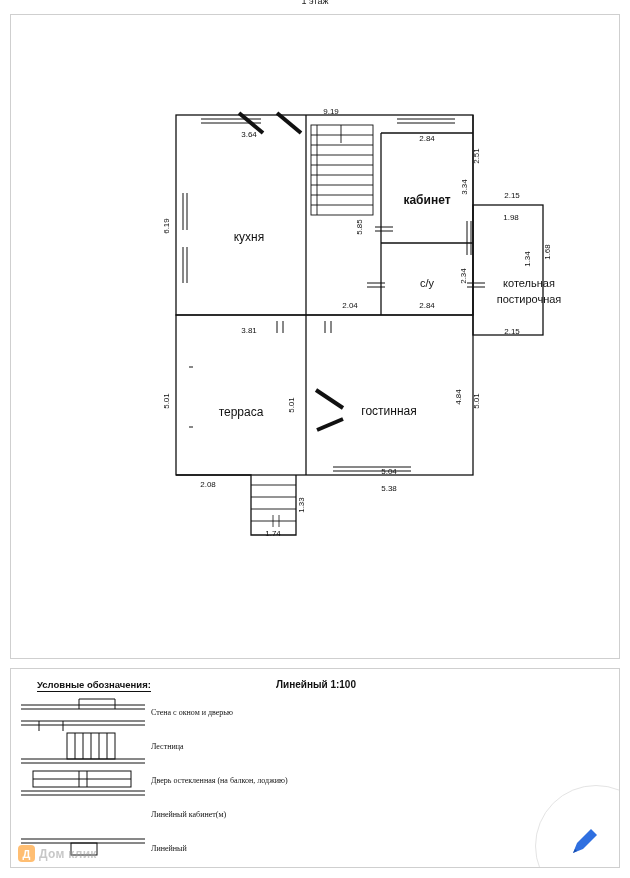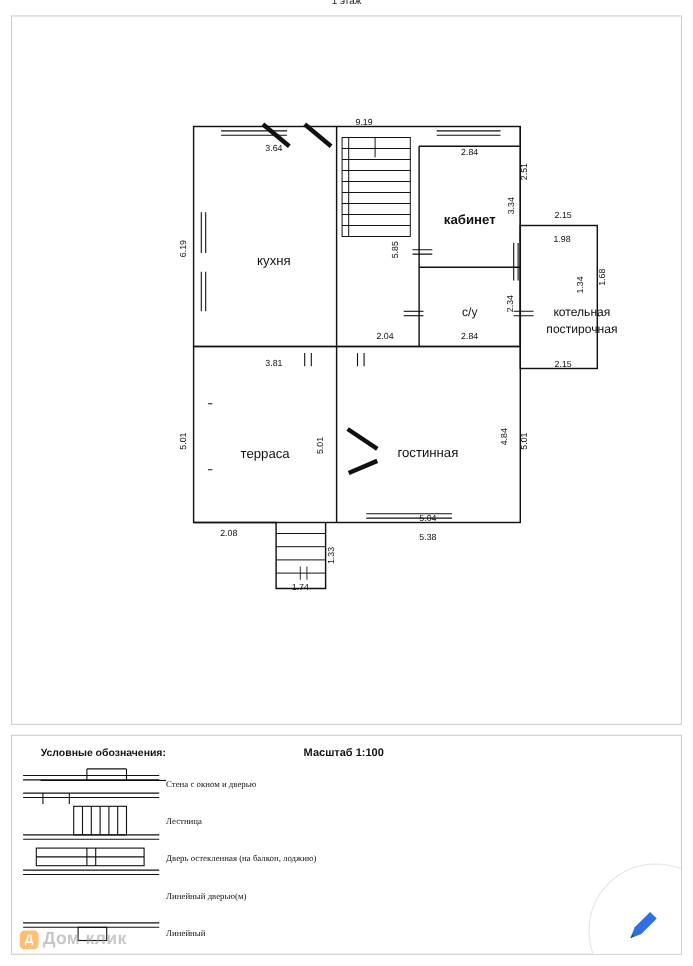--- a/index.html
+++ b/index.html
@@ -57,21 +57,21 @@
     overflow: hidden;
   }
   .legend-title {
     position: absolute;
     left: 26px;
     top: 10px;
     font-size: 9.5px;
     font-weight: bold;
     color: #111;
     border-bottom: 1px solid #111;
-    padding-bottom: 19px;
+    padding-bottom: 1px;
   }
   .scale-label {
     position: absolute;
     left: 265px;
     top: 10px;
     font-size: 10px;
     font-weight: bold;
     color: #111;
   }
   .legend-rows {
@@ -113,21 +113,21 @@
     background: #ff8a00;
     border-radius: 4px;
     color: #fff;
     font-size: 11px;
     font-weight: bold;
     display: flex;
     align-items: center;
     justify-content: center;
   }
   .wm-text {
-    font-size: 16px;
+    font-size: 12px;
     font-weight: bold;
     color: #9a9a9a;
     letter-spacing: 0.3px;
   }
   .corner-circle {
     position: absolute;
     right: -38px;
     bottom: -40px;
     width: 120px;
     height: 120px;
@@ -266,21 +266,21 @@
 
       <g stroke="#111" stroke-width="0.8">
         <path d="M262 500 L262 512"></path>
         <path d="M268 500 L268 512"></path>
       </g>
     </svg>
   </div>
 
   <div class="legend-frame">
     <div class="legend-title">Условные обозначения:</div>
-    <div class="scale-label">Масштаб 1:100</div>
+    <div class="scale-label">Линейный 1:100</div>
 
     <div class="legend-rows">
 
       <div class="legend-row">
         <div class="sym">
           <svg width="126" height="34" viewBox="0 0 126 34">
             <g stroke="#111" fill="none" stroke-width="1">
               <path d="M2 8 L126 8"></path>
               <path d="M2 12 L126 12"></path>
               <path d="M60 2 L60 12"></path>
@@ -324,21 +324,21 @@
               <path d="M68 6 L68 22"></path>
               <path d="M2 26 L126 26"></path>
               <path d="M2 30 L126 30"></path>
             </g>
           </svg>
         </div>
         <div class="txt">Дверь остекленная (на балкон, лоджию)</div>
       </div>
 
       <div class="legend-row">
-        <div class="txt">Линейный дверью(м)</div>
+        <div class="txt">Линейный кабинет(м)</div>
       </div>
 
       <div class="legend-row">
         <div class="sym">
           <svg width="126" height="34" viewBox="0 0 126 34">
             <g stroke="#111" fill="none" stroke-width="1">
               <path d="M2 6 L126 6"></path>
               <path d="M2 10 L126 10"></path>
               <rect x="52" y="10" width="26" height="12"></rect>
             </g>

